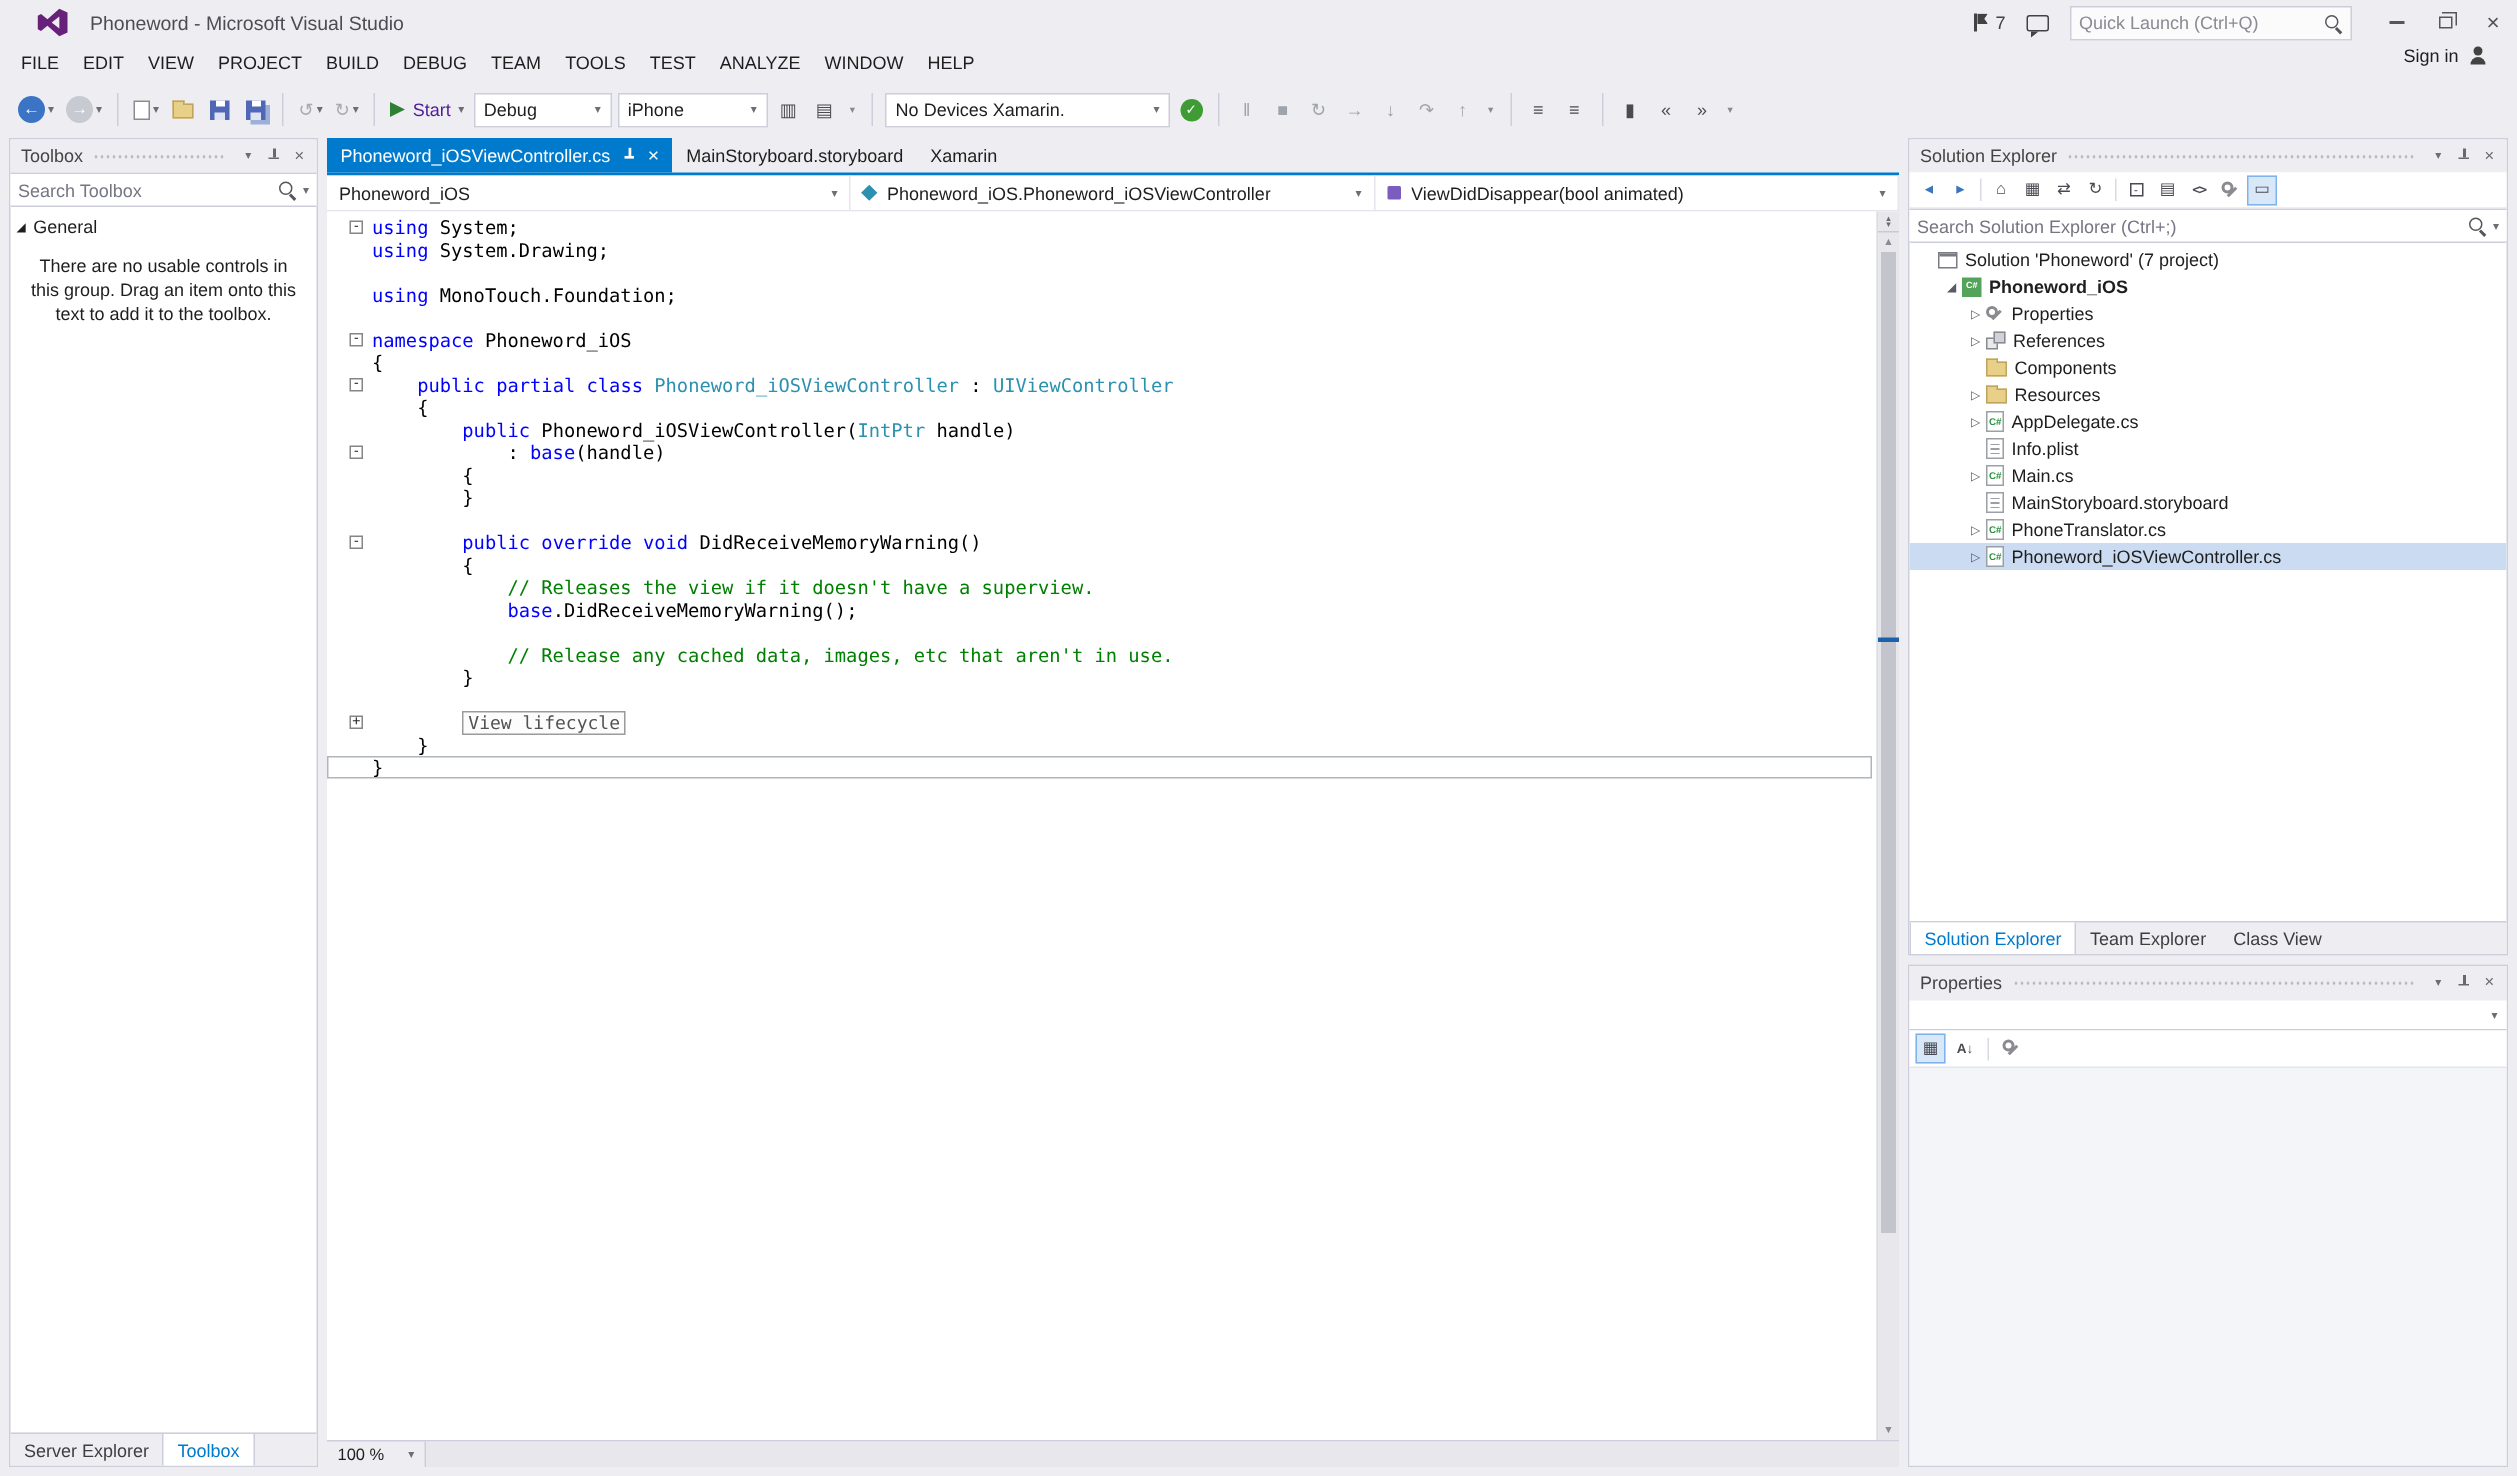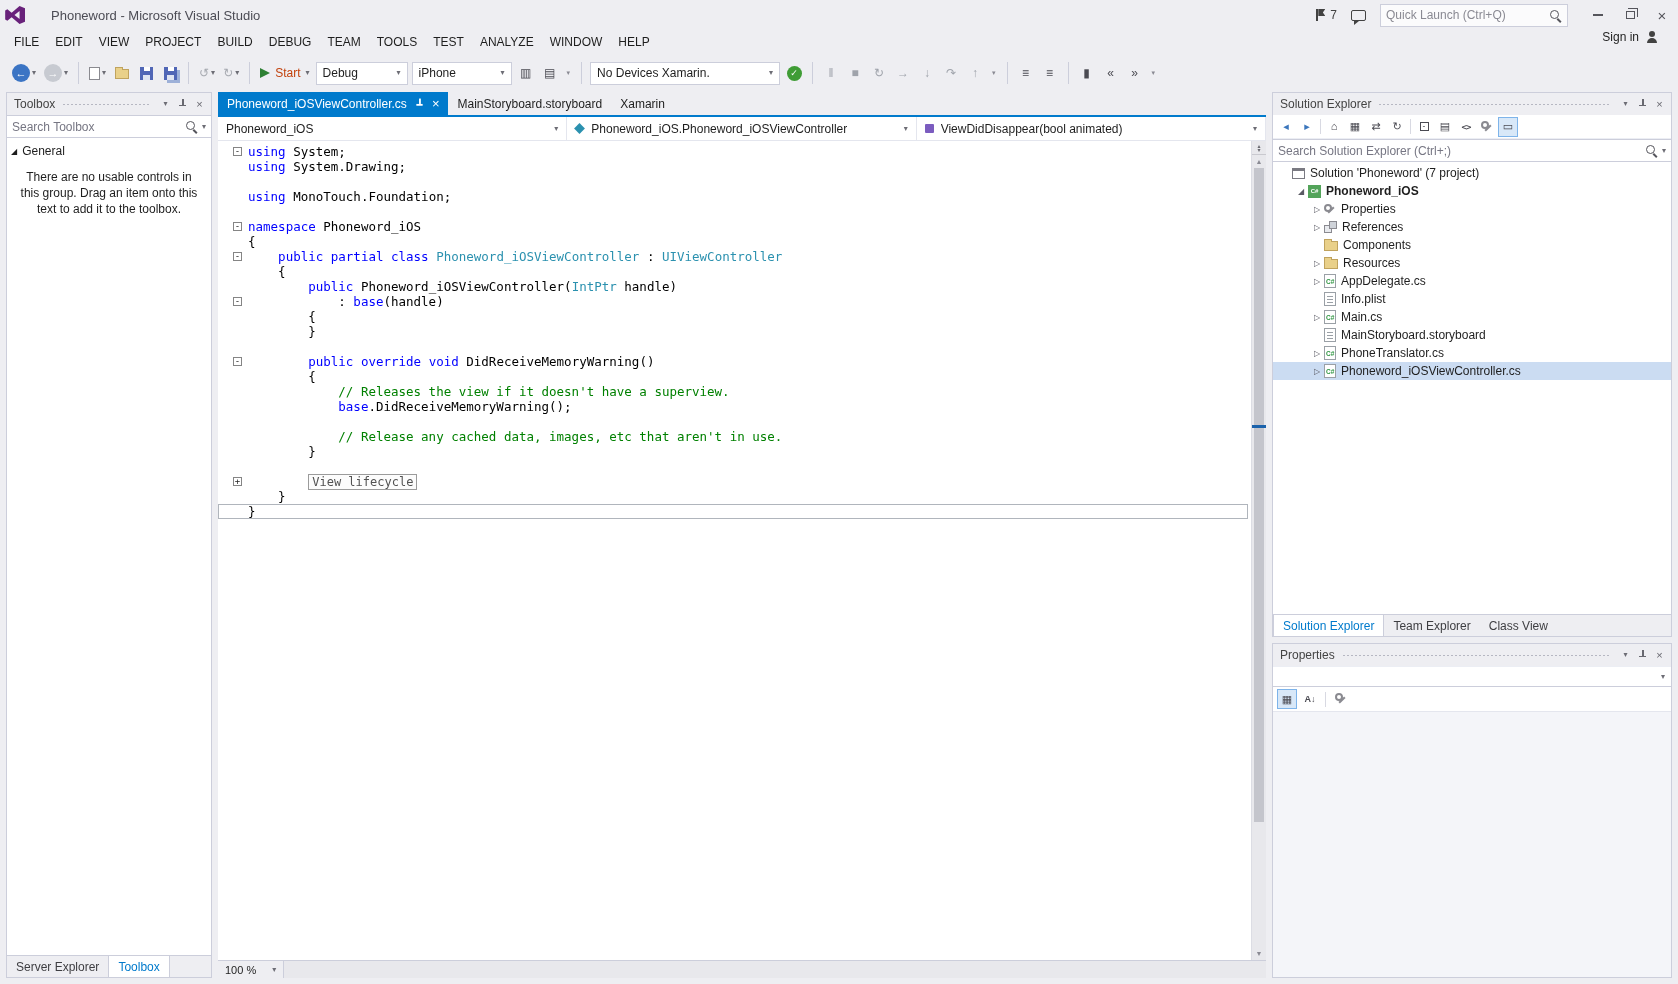--- a/index.html
+++ b/index.html
@@ -1,20 +1,20 @@
 <!DOCTYPE html>
 <html><head>
 <meta charset="utf-8">
 <style>
   *{margin:0;padding:0;box-sizing:border-box}
   body{width:1678px;height:984px;overflow:hidden;background:#eeeef2;font-family:"Liberation Sans",sans-serif;font-size:12px;color:#1e1e1e}
   .window{display:flex;flex-direction:column;height:100%}
 
   
-  .titlebar{height:30px;display:flex;align-items:center;padding-left:4px;gap:21px;flex:none}
+  .titlebar{height:30px;display:flex;align-items:center;padding-left:24px;gap:10px;flex:none}
   .vslogo{display:flex;align-items:center}
   .title-text{font-size:13px;color:#4c4c55;margin-left:4px;white-space:nowrap}
   .titlebar-right{margin-left:auto;display:flex;align-items:center;gap:14px;height:100%}
   .notif{display:flex;align-items:center;gap:4px;color:#424242}
   .flagicon{position:relative;width:10px;height:12px}
   .flagicon::before{content:'';position:absolute;left:0;top:0;width:2px;height:12px;background:#424242}
   .flagicon::after{content:'';position:absolute;left:2px;top:0;width:7px;height:7px;background:#424242;clip-path:polygon(0 0,100% 0,65% 50%,100% 100%,0 100%)}
   .bubble{width:15px;height:11px;border:1.5px solid #424242;border-radius:2px;position:relative}
   .bubble::after{content:'';position:absolute;left:2px;bottom:-5px;width:0;height:0;border-top:4px solid #424242;border-right:5px solid transparent}
   .quick-launch{width:188px;height:23px;border:1px solid #cccedb;background:#fbfbfc;display:flex;align-items:center;padding:0 5px;gap:4px}
@@ -48,21 +48,21 @@
   .navcircle.back{background:#3b74c4}
   .navcircle.fwd{background:#c7cad1}
   .icon-page{width:11px;height:13px;background:#fff;border:1px solid #8a8a90}
   .icon-folder-t{width:14px;height:10px;background:#e9d089;border:1px solid #c0a35e;position:relative;margin-top:2px}
   .icon-folder-t::before{content:'';position:absolute;left:-1px;top:-3px;width:6px;height:2px;background:#e9d089;border:1px solid #c0a35e;border-bottom:0}
   .icon-floppy{width:13px;height:13px;background:#5066b6;position:relative}
   .icon-floppy::before{content:'';position:absolute;left:4px;top:0;width:6px;height:4px;background:#fff}
   .icon-floppy::after{content:'';position:absolute;left:3px;bottom:0;width:7px;height:5px;background:#dfe4f2}
   .icon-floppy.multi{box-shadow:3px 3px 0 0 #9db0d8}
   .play{width:0;height:0;border-left:10px solid #2e8034;border-top:5.5px solid transparent;border-bottom:5.5px solid transparent}
-  .start-label{color:#c2410c;margin:0 3px}
+  .start-label{color:#4c1d95;margin:0 3px}
   .tcombo{height:23px;background:#fff;border:1px solid #cccedb;display:flex;align-items:center;padding:0 6px;gap:6px}
   .tcombo .caret{margin-left:auto}
   .combo-config{width:92px}.combo-platform{width:100px}.combo-device{width:190px}
   .checkcircle{width:15px;height:15px;border-radius:50%;background:#3f9c35;color:#fff;font-size:9px;display:flex;align-items:center;justify-content:center}
   .gicon{color:#9fa3ab;font-size:12px}
   .bicon{color:#4a4a52;font-size:12px}
   .overflow{display:flex;flex-direction:column;align-items:center;justify-content:center;color:#8a8a93;font-size:7px;padding:0 3px}
 
   
   .main{flex:1;display:flex;gap:6px;padding:2px 6px 6px;min-height:0}

